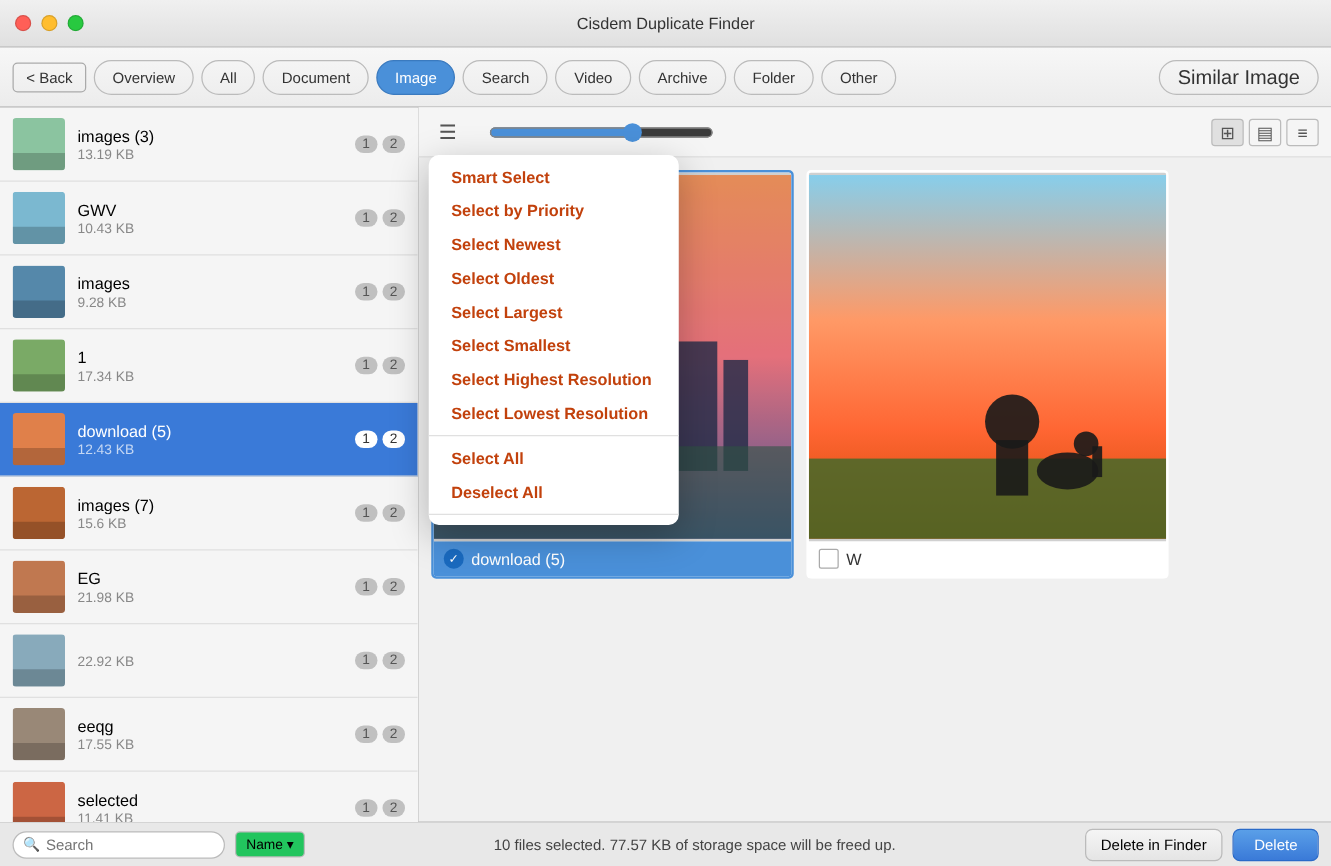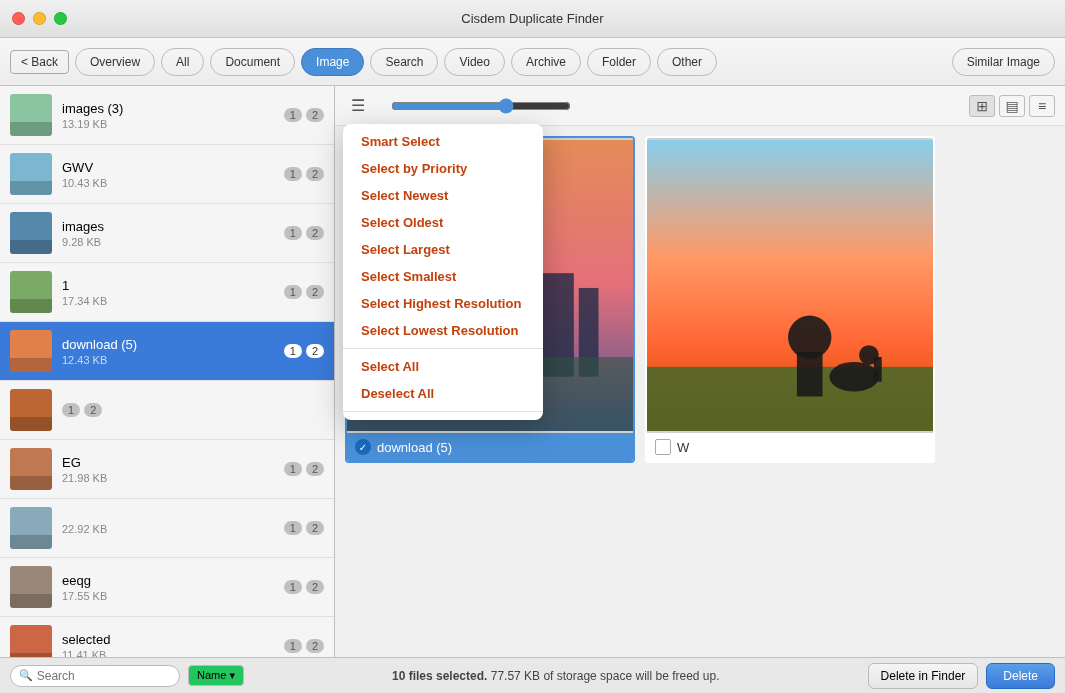--- a/index.html
+++ b/index.html
@@ -80,21 +80,21 @@
     .tab-btn.active {
       background: #4a90d9;
       color: white;
       border-color: #3a7abf;
     }
     .similar-image-btn {
       background: transparent;
       border: 1px solid #bbb;
       border-radius: 14px;
       padding: 5px 14px;
-      font-size: 12px;
+      font-size: 16px;
       color: #333;
       cursor: pointer;
       height: 28px;
       margin-left: auto;
     }
 
     
     .main-content {
       display: flex;
       height: calc(693px - 38px - 48px - 36px);
@@ -357,21 +357,21 @@
       cursor: pointer;
       display: flex;
       align-items: center;
       gap: 2px;
     }
     .status-text {
       font-size: 12px;
       color: #444;
     }
     .status-text b {
-      font-weight: 700;
+      font-weight: 400;
     }
     .bottom-right {
       display: flex;
       gap: 8px;
       align-items: center;
     }
     .delete-finder-btn {
       background: linear-gradient(to bottom, #f5f5f5, #e5e5e5);
       border: 1px solid #bbb;
       border-radius: 6px;
@@ -505,20 +505,24 @@
       <span class="count-badge">1</span>
       <span class="count-badge">2</span>
     </div>
   </div>
         <div class="list-item">
     <div class="item-thumb">
       <svg width="42" height="42" viewBox="0 0 42 42" xmlns="http://www.w3.org/2000/svg">
         <rect width="42" height="42" fill="#bb6633"></rect>
         <rect x="0" y="28" width="42" height="14" fill="rgba(0,0,0,0.2)"></rect>
       </svg>
+    </div>
+    <div class="item-info">
+      <div class="item-name">images (7)</div>
+      <div class="item-size">15.6 KB</div>
     </div>
     <div class="item-counts">
       <span class="count-badge">1</span>
       <span class="count-badge">2</span>
     </div>
   </div>
         <div class="list-item">
     <div class="item-thumb">
       <svg width="42" height="42" viewBox="0 0 42 42" xmlns="http://www.w3.org/2000/svg">
         <rect width="42" height="42" fill="#c07850"></rect>

